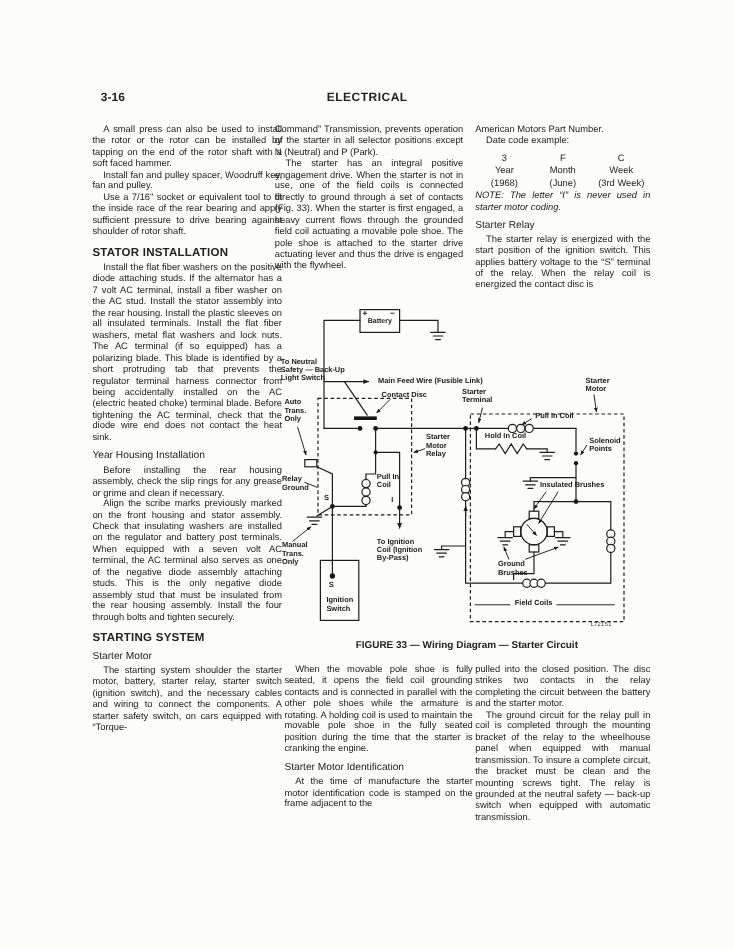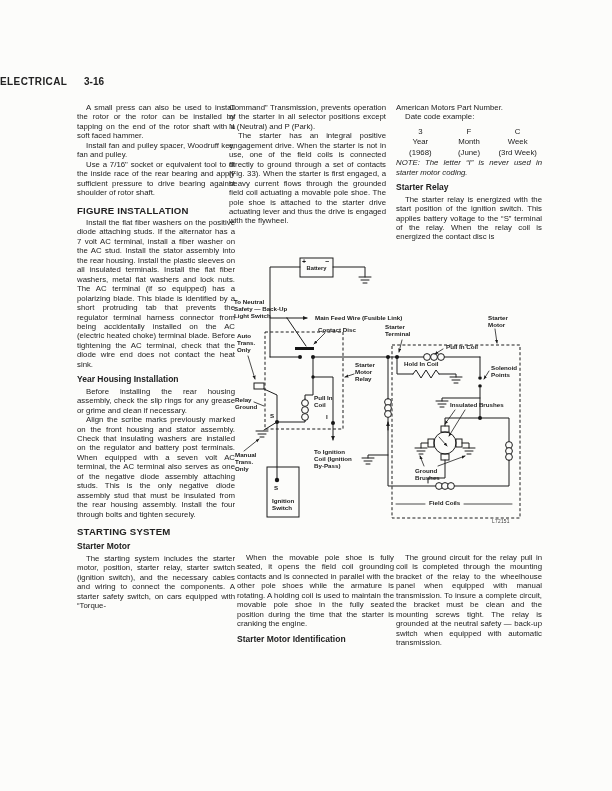--- a/index.html
+++ b/index.html
@@ -1,25 +1,25 @@
 <!DOCTYPE html>
 <html><head>
 <meta charset="utf-8">
 <style>
   html,body{margin:0;padding:0;background:#ffffff;}
   .page{position:relative;width:612px;height:791px;background:#fcfcfa;overflow:hidden;
         font-family:"Liberation Sans",sans-serif;color:#222;}
   .hdr-num{position:absolute;left:84px;top:76px;font-size:10px;font-weight:bold;}
-  .hdr-title{position:absolute;left:0;top:76px;width:612px;text-align:left;
+  .hdr-title{position:absolute;left:0;top:76px;width:612px;text-align:center;
              font-size:10px;font-weight:bold;letter-spacing:.4px;}
   .col{position:absolute;font-size:7.8px;line-height:9.45px;text-align:justify;}
   .col p{margin:0;text-indent:9px;}
   .col p.noind{text-indent:0;}
   .h1{font-size:9.6px;font-weight:bold;margin:8px 0 3px;letter-spacing:.2px;}
-  .h2{font-size:8.5px;font-weight:bold;margin:6px 0 2px;}
+  .h2{font-size:8.5px;font-weight:normal;margin:6px 0 2px;}
   .note{font-style:italic;margin-top:5px;}
   .datecode{display:grid;grid-template-columns:1fr 1fr 1fr;text-align:center;
             margin:5px 0 1px;row-gap:1px;font-size:7.8px;}
   
   .diagram{position:absolute;left:228px;top:252px;width:322px;height:300px;margin:0;}
   .diagram svg{position:absolute;left:0;top:0;}
   .lbl{position:absolute;font-size:6.2px;font-weight:bold;line-height:7.2px;
        white-space:pre-line;color:#1a1a1a;}
   .lbl.center{text-align:center;}
   .figcode{position:absolute;left:264px;top:267px;font-size:4.8px;color:#3a3a3a;letter-spacing:.3px;}
@@ -38,28 +38,28 @@
 
 <div class="page">
 
   <div class="hdr-num">3-16</div>
   <div class="hdr-title">ELECTRICAL</div>
 
   <div class="col" style="left:77px;top:103px;width:158px;">
     <p>A small press can also be used to install the rotor or the rotor can be installed by tapping on the end of the rotor shaft with a soft faced hammer.</p>
     <p>Install fan and pulley spacer, Woodruff key, fan and pulley.</p>
     <p>Use a 7/16" socket or equivalent tool to fit the inside race of the rear bearing and apply sufficient pressure to drive bearing against shoulder of rotor shaft.</p>
-    <div class="h1">FIGURE INSTALLATION</div>
+    <div class="h1">STATOR INSTALLATION</div>
     <p>Install the flat fiber washers on the positive diode attaching studs. If the alternator has a 7 volt AC terminal, install a fiber washer on the AC stud. Install the stator assembly into the rear housing. Install the plastic sleeves on all insulated terminals. Install the flat fiber washers, metal flat washers and lock nuts. The AC terminal (if so equipped) has a polarizing blade. This blade is identified by a short protruding tab that prevents the regulator terminal harness connector from being accidentally installed on the AC (electric heated choke) terminal blade. Before tightening the AC terminal, check that the diode wire end does not contact the heat sink.</p>
     <div class="h2">Year Housing Installation</div>
     <p>Before installing the rear housing assembly, check the slip rings for any grease or grime and clean if necessary.</p>
     <p>Align the scribe marks previously marked on the front housing and stator assembly. Check that insulating washers are installed on the regulator and battery post terminals. When equipped with a seven volt AC terminal, the AC terminal also serves as one of the negative diode assembly attaching studs. This is the only negative diode assembly stud that must be insulated from the rear housing assembly. Install the four through bolts and tighten securely.</p>
     <div class="h1">STARTING SYSTEM</div>
     <div class="h2">Starter Motor</div>
-    <p>The starting system includes the starter motor, position, starter relay, starter switch (ignition switch), and the necessary cables and wiring to connect the components. A starter safety switch, on cars equipped with “Torque-</p>
+    <p>The starting system shoulder the starter motor, battery, starter relay, starter switch (ignition switch), and the necessary cables and wiring to connect the components. A starter safety switch, on cars equipped with “Torque-</p>
   </div>
 
   <div class="col" style="left:229px;top:103px;width:157px;">
     <p class="noind">Command” Transmission, prevents operation of the starter in all selector positions except N (Neutral) and P (Park).</p>
     <p>The starter has an integral positive engagement drive. When the starter is not in use, one of the field coils is connected directly to ground through a set of contacts (Fig. 33). When the starter is first engaged, a heavy current flows through the grounded field coil actuating a movable pole shoe. The pole shoe is attached to the starter drive actuating lever and thus the drive is engaged with the flywheel.</p>
   </div>
 
   <div class="col" style="left:396px;top:103px;width:146px;">
     <p class="noind">American Motors Part Number.</p>
     <p>Date code example:</p>
@@ -269,24 +269,27 @@
 Motor</div>
     <div class="lbl" style="left:218px;top:91px;">Pull In Coil</div>
     <div class="lbl" style="left:176px;top:108px;">Hold In Coil</div>
     <div class="lbl" style="left:263px;top:112px;">Solenoid
 Points</div>
     <div class="lbl" style="left:222px;top:149px;">Insulated Brushes</div>
     <div class="lbl" style="left:187px;top:215px;">Ground
 Brushes</div>
     <div class="lbl" style="left:201px;top:247px;">Field Coils</div>
     <div class="figcode">L72151</div>
+    <figcaption class="figcap">FIGURE 33 — Wiring Diagram — Starter Circuit</figcaption>
   </figure>
 
   <div class="col" style="left:237px;top:553px;width:157px;">
     <p>When the movable pole shoe is fully seated, it opens the field coil grounding contacts and is connected in parallel with the other pole shoes while the armature is rotating. A holding coil is used to maintain the movable pole shoe in the fully seated position during the time that the starter is cranking the engine.</p>
     <div class="h2">Starter Motor Identification</div>
+    <p>At the time of manufacture the starter motor identification code is stamped on the frame adjacent to the</p>
   </div>
 
   <div class="col" style="left:396px;top:553px;width:146px;">
+    <p class="noind">pulled into the closed position. The disc strikes two contacts in the relay completing the circuit between the battery and the starter motor.</p>
     <p>The ground circuit for the relay pull in coil is completed through the mounting bracket of the relay to the wheelhouse panel when equipped with manual transmission. To insure a complete circuit, the bracket must be clean and the mounting screws tight. The relay is grounded at the neutral safety — back-up switch when equipped with automatic transmission.</p>
   </div>
 
 </div>
 
 </body></html>

